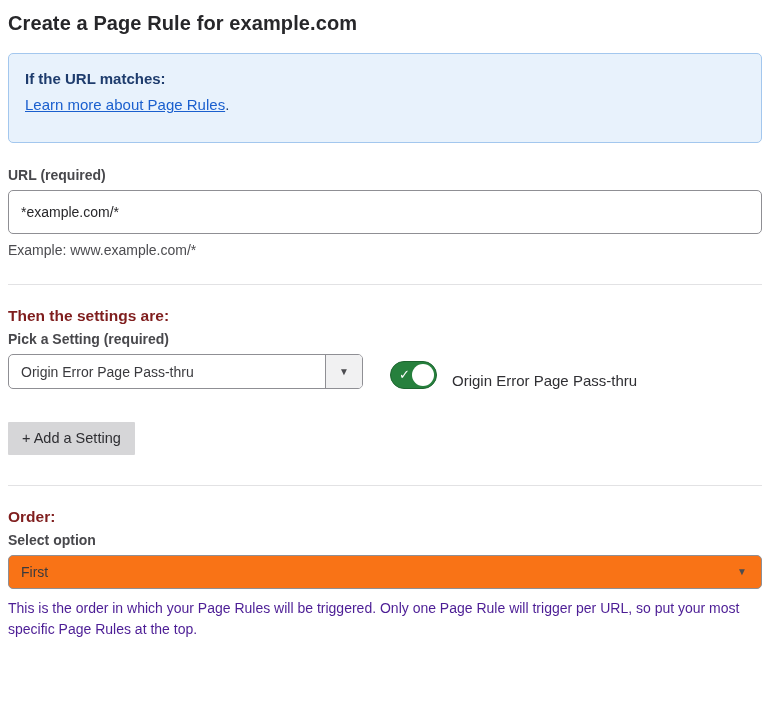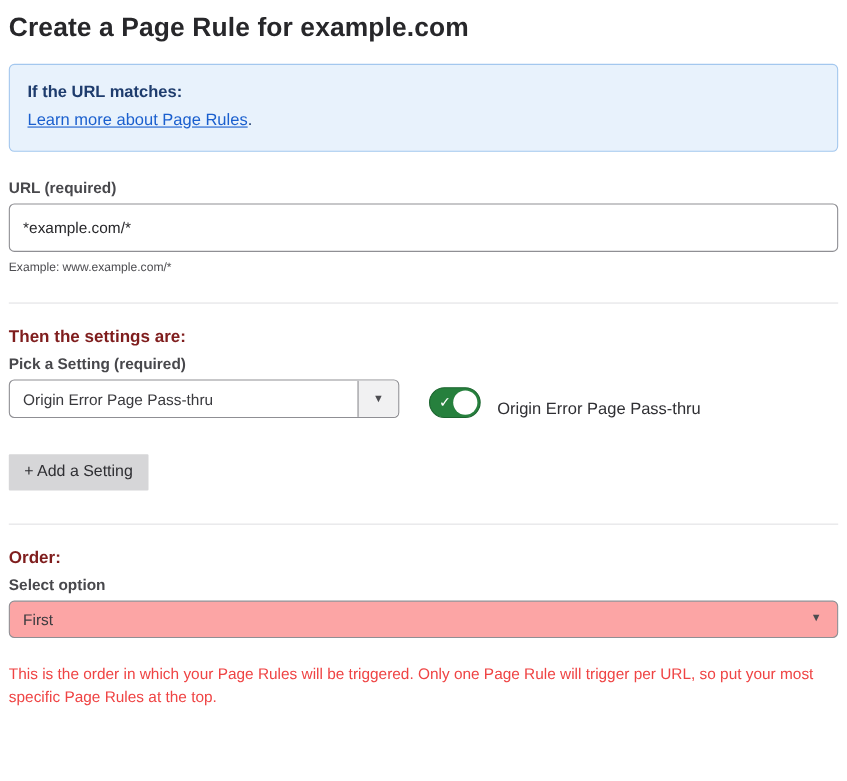--- a/index.html
+++ b/index.html
@@ -8,33 +8,33 @@
     width: 770px;
     height: 710px;
     font-family: "Liberation Sans", "DejaVu Sans", sans-serif;
     color: #2b2b2b;
     position: relative;
     overflow: hidden;
   }
   .wrap { padding: 8px 8px 0 8px; }
 
   .page-title {
-    font-size: 24px;
+    font-size: 20px;
     font-weight: 700;
     color: #27272a;
     margin: 4px 0 18px 0;
     letter-spacing: .1px;
   }
 
   
   .callout {
     background: #e8f2fc;
     border: 1px solid #a3c7ee;
     border-radius: 5px;
-    padding: 13px 16px 15px 16px;
+    padding: 13px 16px 25px 16px;
     color: #1e3c6d;
     font-size: 15px;
     line-height: 1.6;
     margin-bottom: 24px;
   }
   .callout .co-heading { font-weight: 700; margin-bottom: 2px; }
   .callout a {
     color: #1a5fce;
     text-decoration: underline;
     cursor: pointer;
@@ -54,21 +54,21 @@
     border-radius: 5px;
     padding: 0 12px;
     font-size: 14px;
     color: #27272a;
     font-family: inherit;
     background: #fff;
     outline: none;
   }
 
   .helper {
-    font-size: 11px;
+    font-size: 14px;
     color: #4c4c50;
     margin-top: 8px;
   }
 
   .divider {
     border: none;
     border-top: 1px solid #e2e2e4;
     margin: 0;
   }
   .div-1 { margin: 26px 0 0 0; }
@@ -173,40 +173,40 @@
   }
   .btn-add { margin-top: 33px; padding: 9px 14px; }
 
   
   .select-full {
     position: relative;
     width: 100%;
     height: 34px;
     border: 1px solid #8f8f94;
     border-radius: 5px;
-    background: #fca5a5;
+    background: #f97316;
     display: flex;
     align-items: center;
     padding-left: 12px;
     font-size: 14px;
     color: #3a3a3e;
     cursor: pointer;
   }
   .select-full .caret {
     position: absolute;
     right: 14px;
     top: 50%;
     transform: translateY(-50%);
   }
 
   .order-helper {
     font-size: 14px;
-    color: #ef4444;
+    color: #4c1d95;
     line-height: 1.55;
-    margin-top: 22px;
+    margin-top: 9px;
   }
 </style>
 </head>
 <body>
 
 <div class="wrap">
 
   <h1 class="page-title">Create a Page Rule for example.com</h1>
 
   <div class="callout">

